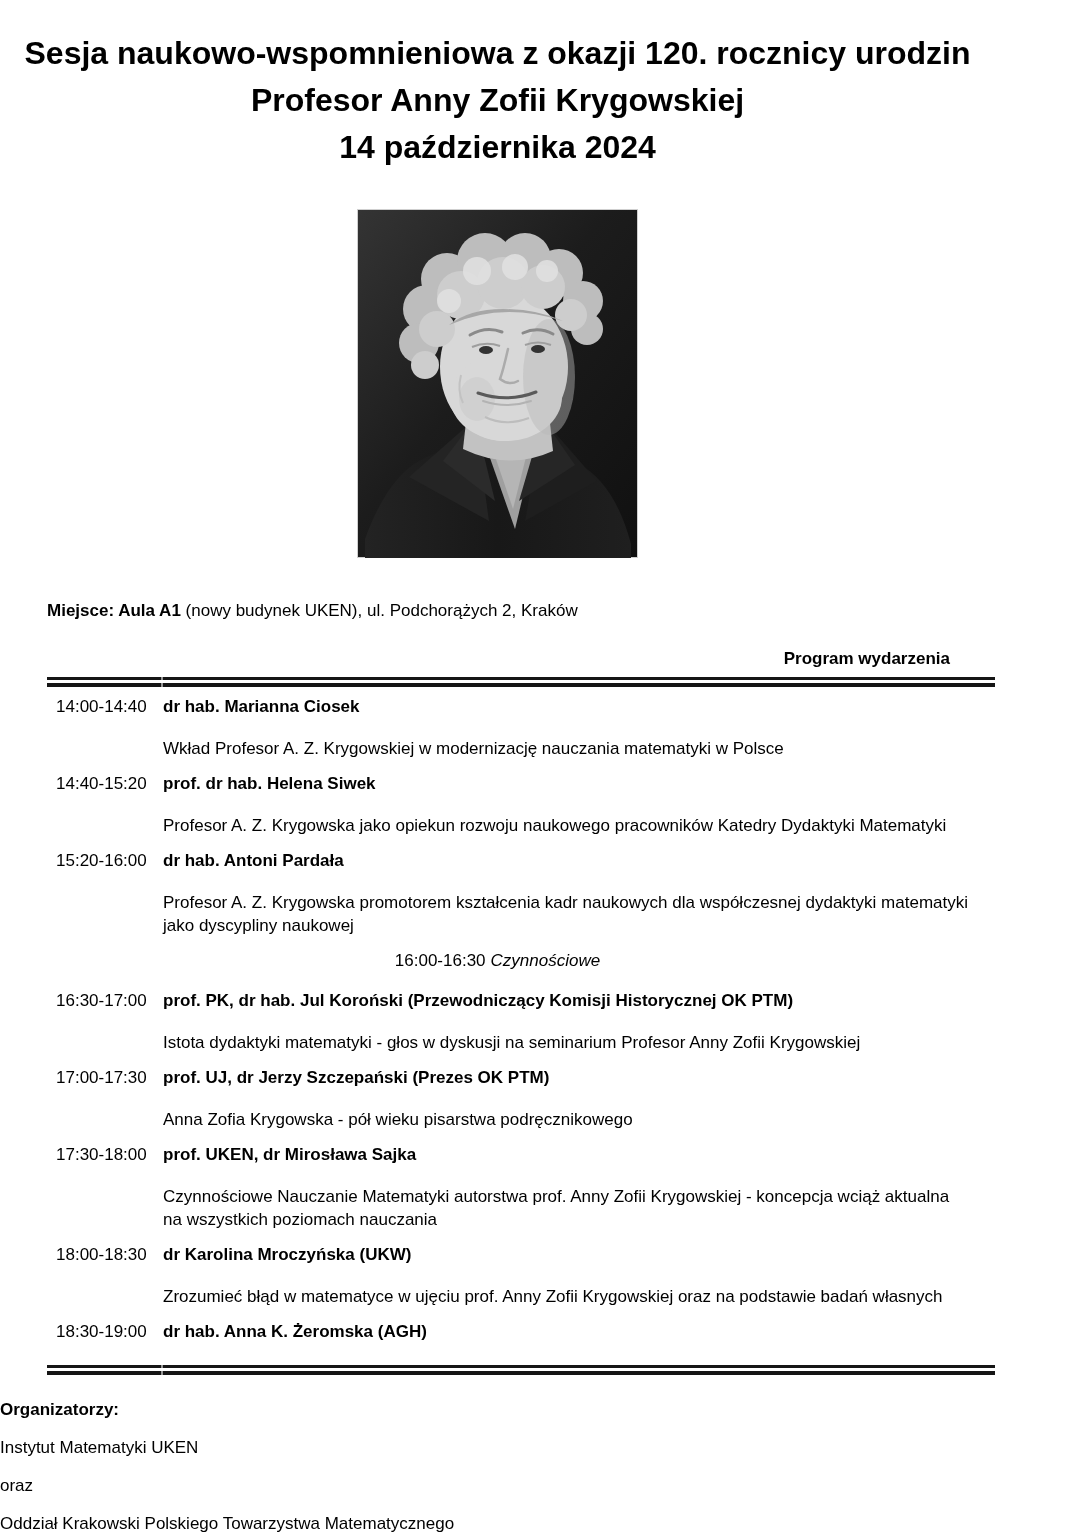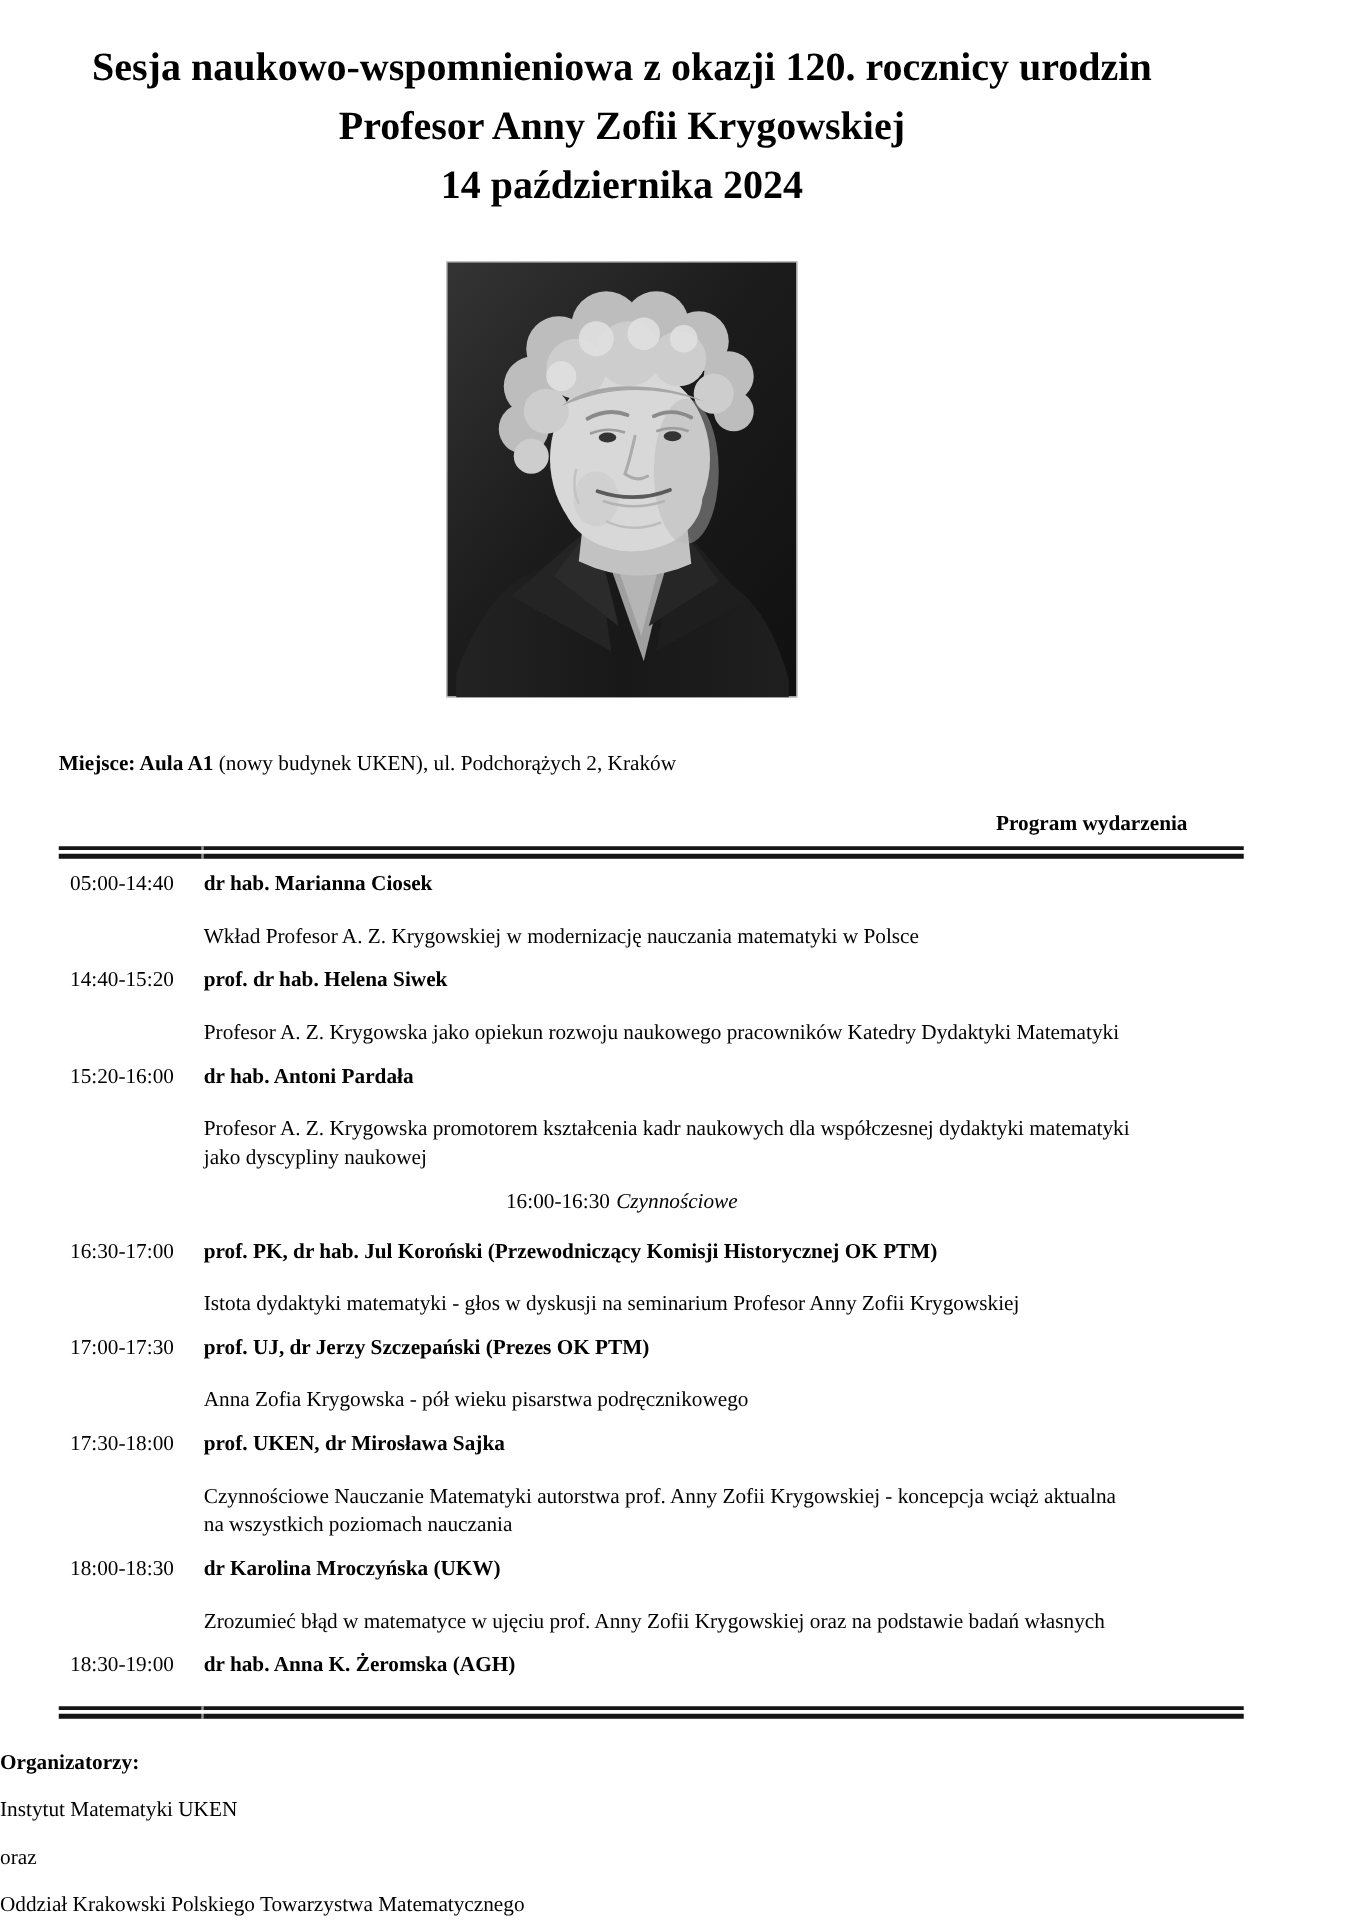--- a/index.html
+++ b/index.html
@@ -1,20 +1,20 @@
 <!DOCTYPE html>
 <html lang="pl"><head>
 <meta charset="utf-8">
 <style>
   html,body{margin:0;padding:0;background:#ffffff;}
   .page{
     position:relative;
     width:995px;height:1536px;
     background:#ffffff;color:#000;
-    font-family:Liberation Serif, serif;
+    font-family:Liberation Sans, sans-serif;
     overflow:hidden;
   }
   
   .titles{padding-top:30px;text-align:center;font-weight:bold;}
   .title-line{font-size:32px;line-height:47px;}
   
   .photo-wrap{width:281px;height:349px;margin:38px auto 0;}
   .photo-wrap svg{display:block;width:281px;height:349px;}
   
   .venue{margin:42px 45px 0 47px;font-size:17px;line-height:22px;}
@@ -151,21 +151,21 @@
 
   <div class="program-heading">Program wydarzenia</div>
 
   <div class="double-rule rule-top">
       <span class="seam"></span>
     </div>
 
   <div class="schedule">
 
     <div class="row">
-      <div class="time">05:00-14:40</div>
+      <div class="time">14:00-14:40</div>
       <div class="entry">
         <div class="speaker">dr hab. Marianna Ciosek</div>
         <div class="topic">Wkład Profesor A. Z. Krygowskiej w modernizację nauczania matematyki w Polsce</div>
       </div>
     </div>
 
     <div class="row">
       <div class="time">14:40-15:20</div>
       <div class="entry">
         <div class="speaker">prof. dr hab. Helena Siwek</div>

